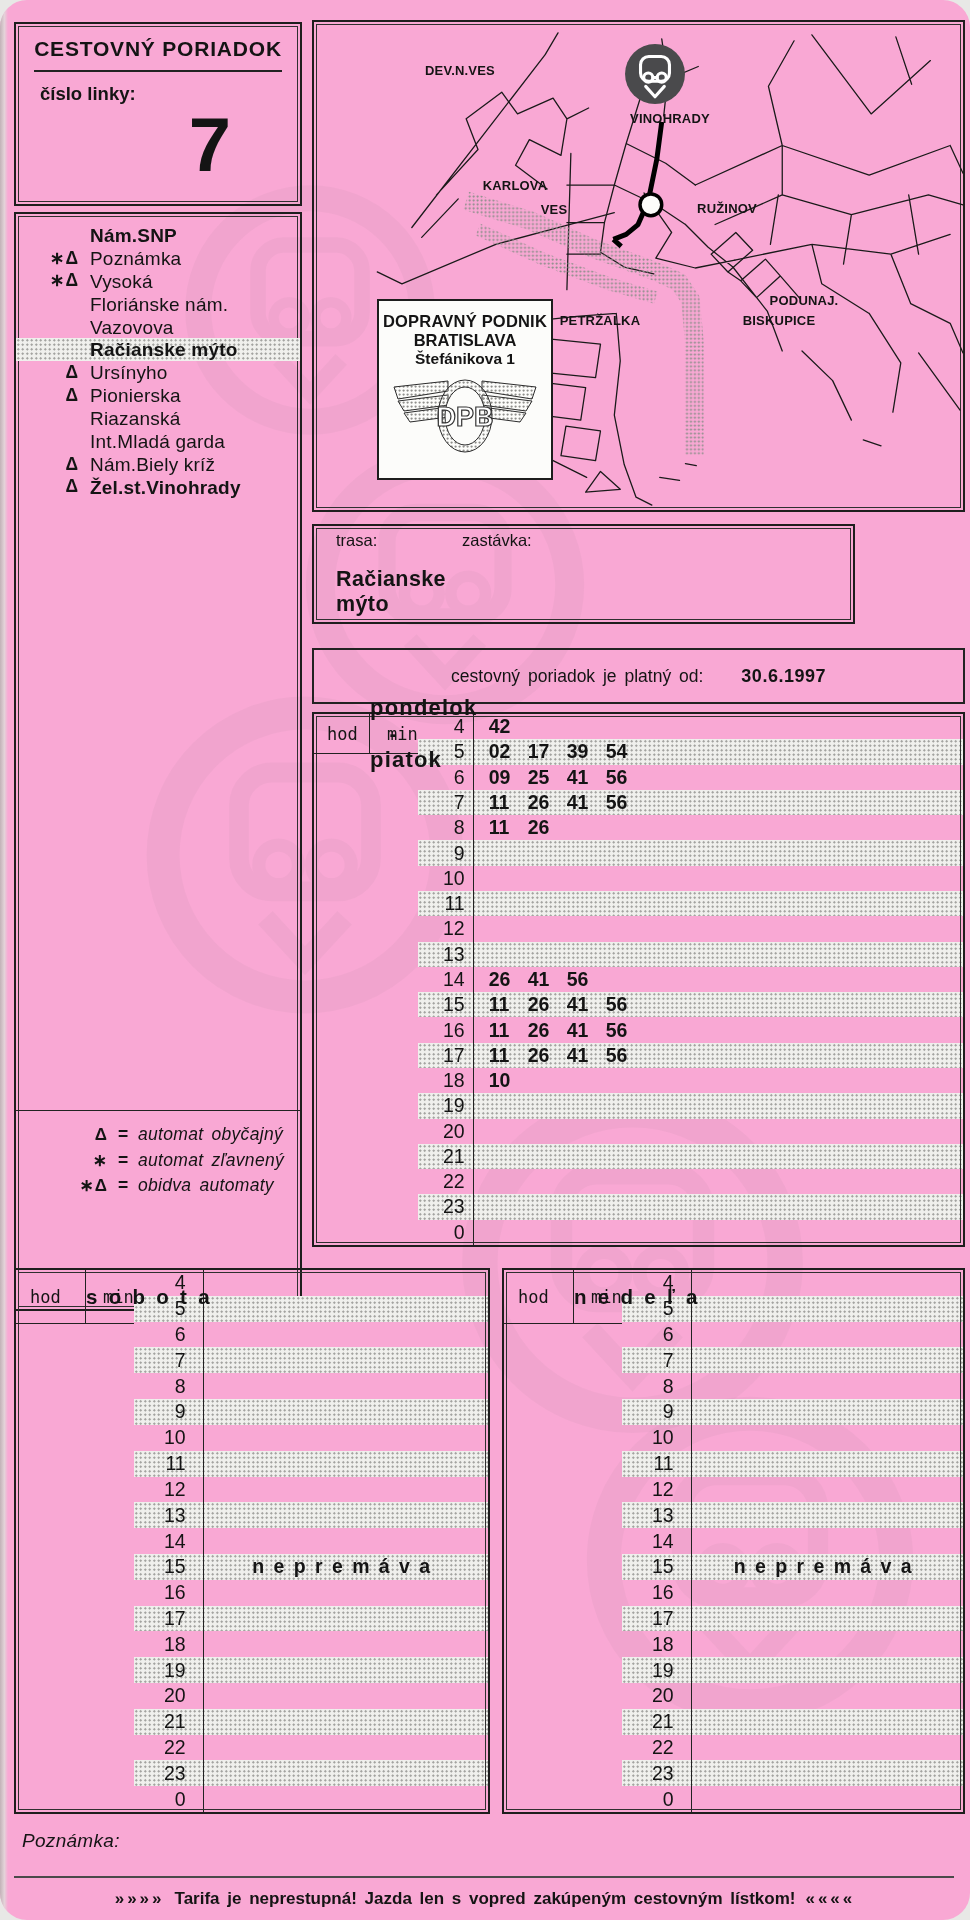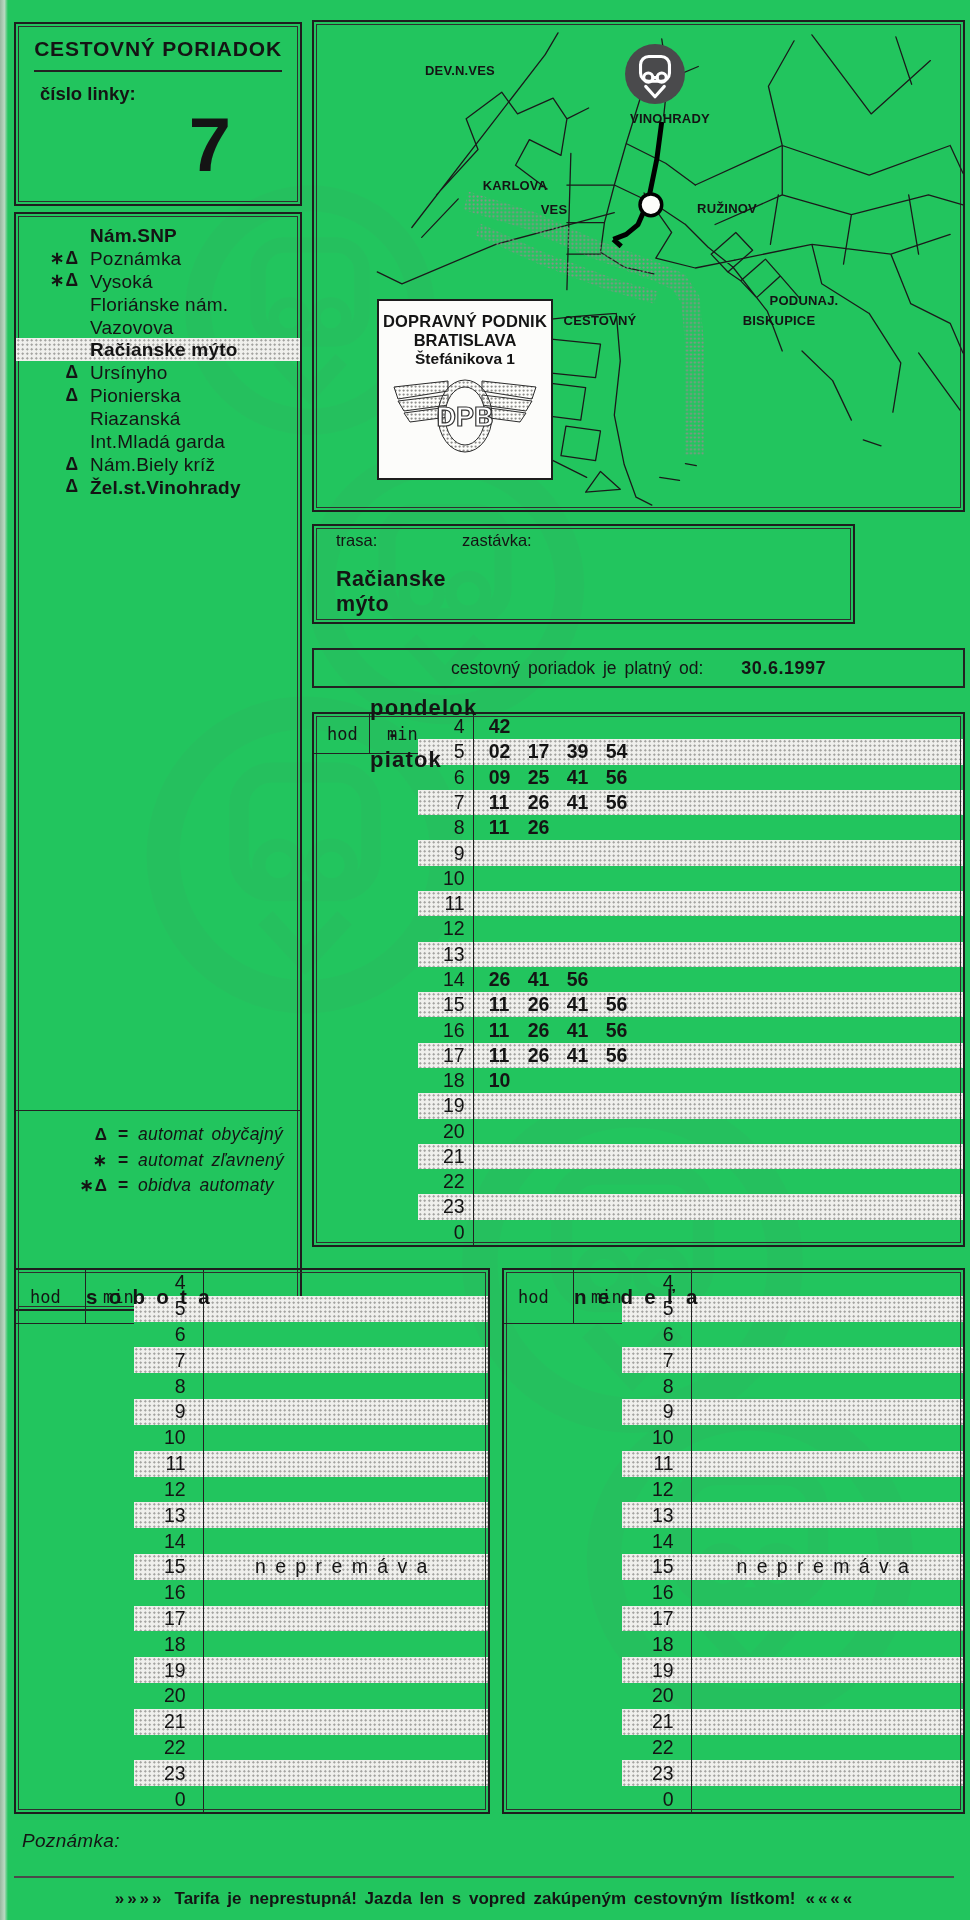--- a/index.html
+++ b/index.html
@@ -1,20 +1,20 @@
 <!DOCTYPE html>
 <html><head>
 <meta charset="utf-8">
 <style>
   * { box-sizing: border-box; margin: 0; padding: 0; }
   body { margin: 0; background: #e8e8e6; }
   .page {
     position: relative; width: 970px; height: 1920px;
-    background: #22c55e; overflow: hidden;
-    font-family: "Liberation Sans", sans-serif; color: #141414;
+    background: #f9a8d4; overflow: hidden;
+    font-family: "Liberation Sans", sans-serif; color: #141414; border-radius: 27px;
   }
   .scan-edge {
     position: absolute; left: 0; top: 0; bottom: 0; width: 8px;
     background: linear-gradient(90deg, #b4b4b0, #dededa 55%, rgba(255,255,255,0)); opacity: .8;
   }
   
   .dbox { position: absolute; border: 2px solid #1e1e1e; }
   .dbox::before { content: ""; position: absolute; inset: 2px; border: 1px solid #2f2f2f; pointer-events: none; }
   .sbox { position: absolute; border: 2px solid #222; }
 
@@ -53,36 +53,36 @@
   .dpb-box { position: absolute; left: 63px; top: 277px; width: 176px; height: 181px; border: 2.2px solid #1d1d1d; background: #fcfcfa; text-align: center; padding-top: 11px; }
   .dpb-l1 { font-size: 16.5px; font-weight: 700; letter-spacing: .2px; }
   .dpb-l2 { font-size: 16.5px; font-weight: 700; }
   .dpb-l3 { font-size: 15.5px; font-weight: 700; margin-bottom: 5px; }
   .dpb-emblem { display: block; margin: 0 auto; }
 
   
   #box-trasa { left: 312px; top: 524px; width: 543px; height: 100px; display: grid; grid-template-columns: 126px 1fr; align-content: center; row-gap: 17px; padding-left: 22px; }
   .rt-label { font-size: 16.5px; align-self: center; }
   .rt-value { font-size: 21.5px; font-weight: 700; letter-spacing: .4px; word-spacing: 4px; }
-  #box-valid { left: 312px; top: 648px; width: 653px; height: 40px; display: flex; align-items: center; justify-content: center; gap: 38px; }
+  #box-valid { left: 312px; top: 648px; width: 653px; height: 56px; display: flex; align-items: center; justify-content: center; gap: 38px; }
   .vd-label { font-size: 17.5px; word-spacing: 3px; }
   .vd-date { font-size: 18px; font-weight: 700; letter-spacing: .5px; }
 
   
   .ttable { display: flex; flex-direction: row; }
   .thead { display: flex; align-items: center; border-bottom: 1.8px solid #222; position: relative; flex: none; }
   .hcol { height: 100%; display: flex; align-items: center; border-right: 1.8px solid #222; font-family: "DejaVu Sans Mono", monospace; font-size: 17px; }
   .mincol { font-family: "DejaVu Sans Mono", monospace; font-size: 17px; padding-left: 17px; }
   .ttitle { position: absolute; text-align: center; font-weight: 700; }
   .tbody { flex: 1; display: flex; flex-direction: column; }
   .trow { flex: 1; display: flex; align-items: stretch; }
   .hcell { display: flex; align-items: center; justify-content: flex-end; border-right: 1.8px solid #222; font-size: 19.5px; }
   .mcell { flex: 1; display: flex; align-items: center; position: relative; }
   .min { display: inline-block; width: 39px; font-weight: 700; font-size: 19.5px; }
-  .note { position: absolute; left: 0; right: 0; text-align: center; font-weight: 400; font-size: 19.5px; letter-spacing: .48em; }
+  .note { position: absolute; left: 0; right: 0; text-align: center; font-weight: 700; font-size: 19.5px; letter-spacing: .48em; }
 
   #box-weekday { left: 312px; top: 712px; width: 653px; height: 535px; }
   #box-weekday .thead { height: 40px; }
   #box-weekday .hcol { width: 56px; padding-left: 13px; }
   #box-weekday .ttitle { left: 56px; right: 0; font-size: 22px; letter-spacing: 1.2px; word-spacing: 6px; }
   #box-weekday .hcell { width: 56px; padding-right: 8px; }
   #box-weekday .mcell { padding-left: 15px; }
 
   #box-sat, #box-sun { top: 1268px; height: 546px; }
   #box-sat { left: 14px; width: 476px; }
@@ -260,21 +260,21 @@
         </g>
         <text x="75" y="53" text-anchor="middle" font-size="27" font-weight="bold" font-family="Liberation Sans, sans-serif" fill="#fff" stroke="#333" stroke-width="1.2">DPB</text>
       </svg>
     </div>
     <div id="map-labels">
         <span class="map-label" style="left: 146px; top: 48px;">DEV.N.VES</span>
         <span class="map-label" style="left: 356px; top: 96px;">VINOHRADY</span>
         <span class="map-label" style="left: 201px; top: 163px;">KARLOVA</span>
         <span class="map-label" style="left: 240px; top: 187px;">VES</span>
         <span class="map-label" style="left: 413px; top: 186px;">RUŽINOV</span>
-        <span class="map-label" style="left: 286px; top: 298px;">CESTOVNÝ</span>
+        <span class="map-label" style="left: 286px; top: 298px;">PETRŽALKA</span>
         <span class="map-label" style="left: 490px; top: 278px;">PODUNAJ.</span>
         <span class="map-label" style="left: 465px; top: 298px;">BISKUPICE</span>
       </div>
   </div>
 
   <div class="dbox" id="box-trasa">
     <span class="rt-label">trasa:</span>
     <span class="rt-label">zastávka:</span>
     <span class="rt-value">Račianske mýto</span>
   </div>

